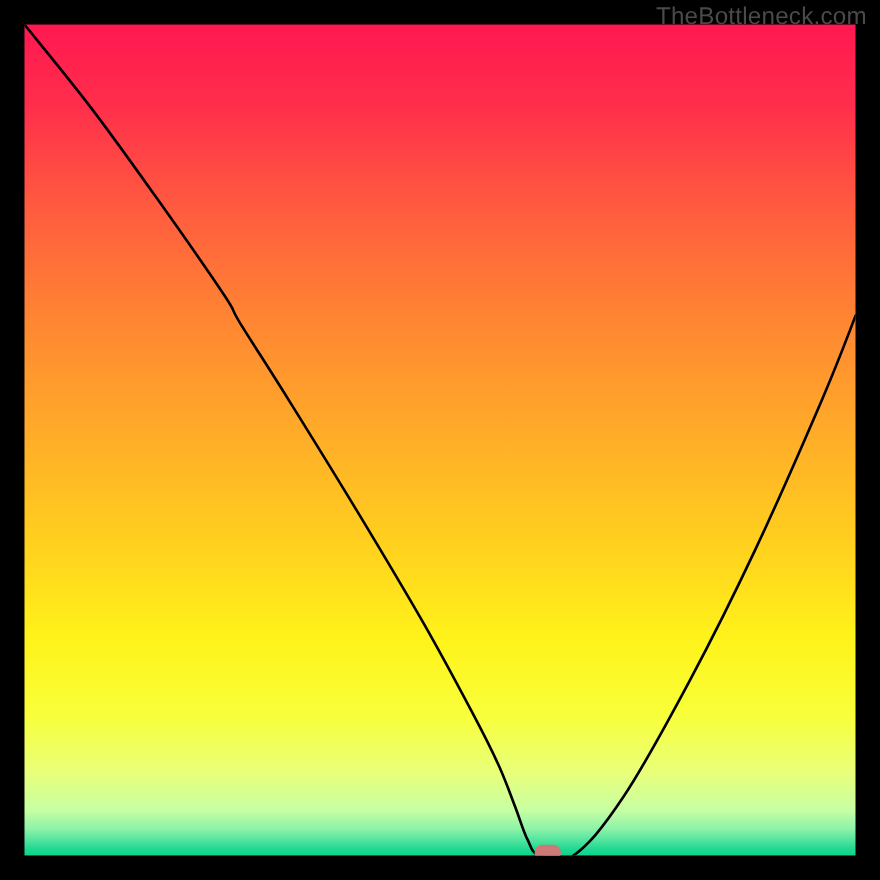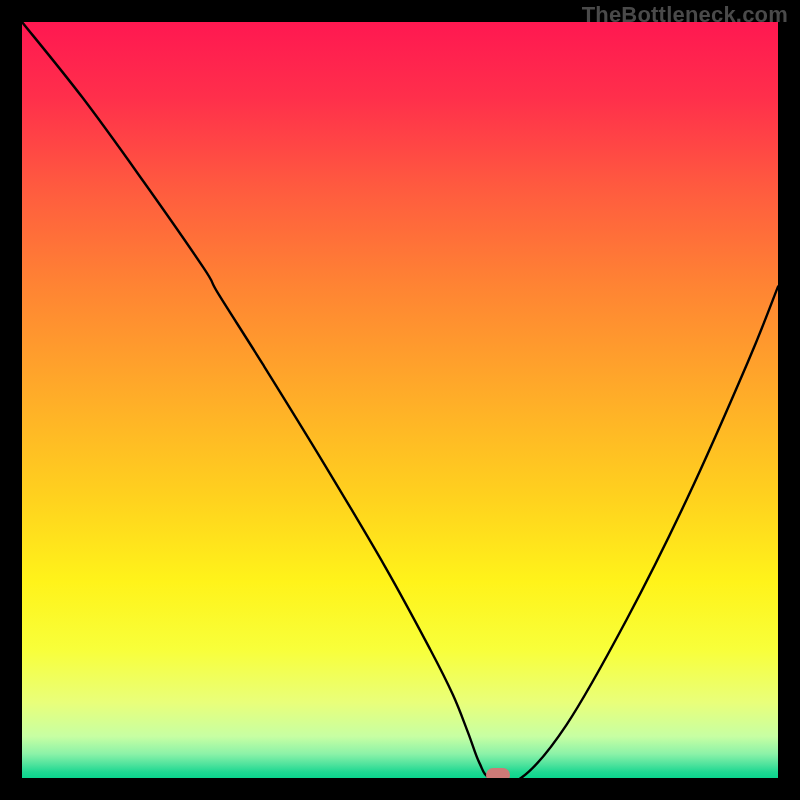--- a/index.html
+++ b/index.html
@@ -24,21 +24,21 @@
     width: 756px;
     height: 756px;
     overflow: hidden;
   }
   .watermark {
     position: absolute;
     top: 2px;
     right: 12px;
     color: #4a4a4a;
     font-size: 22px;
-    font-weight: 700;
+    font-weight: 400;
     letter-spacing: 0.2px;
     z-index: 5;
   }
   svg {
     display: block;
   }
   .marker {
     position: absolute;
     width: 24px;
     height: 14px;

